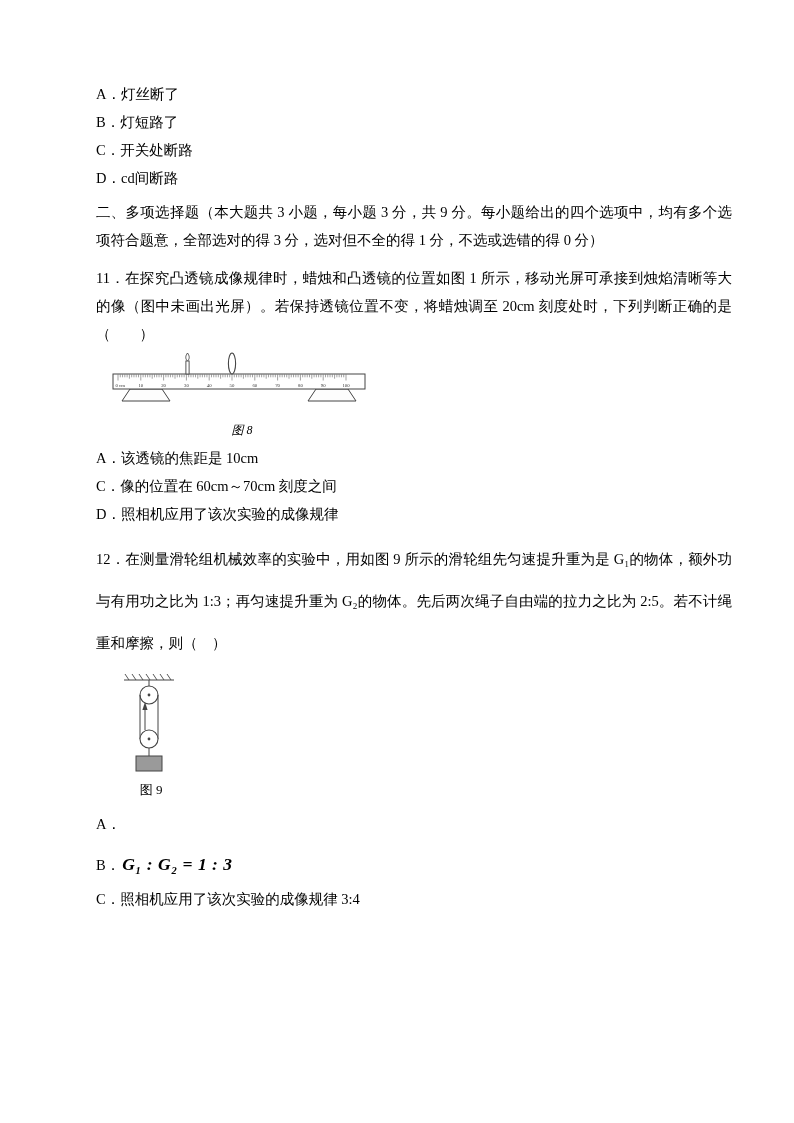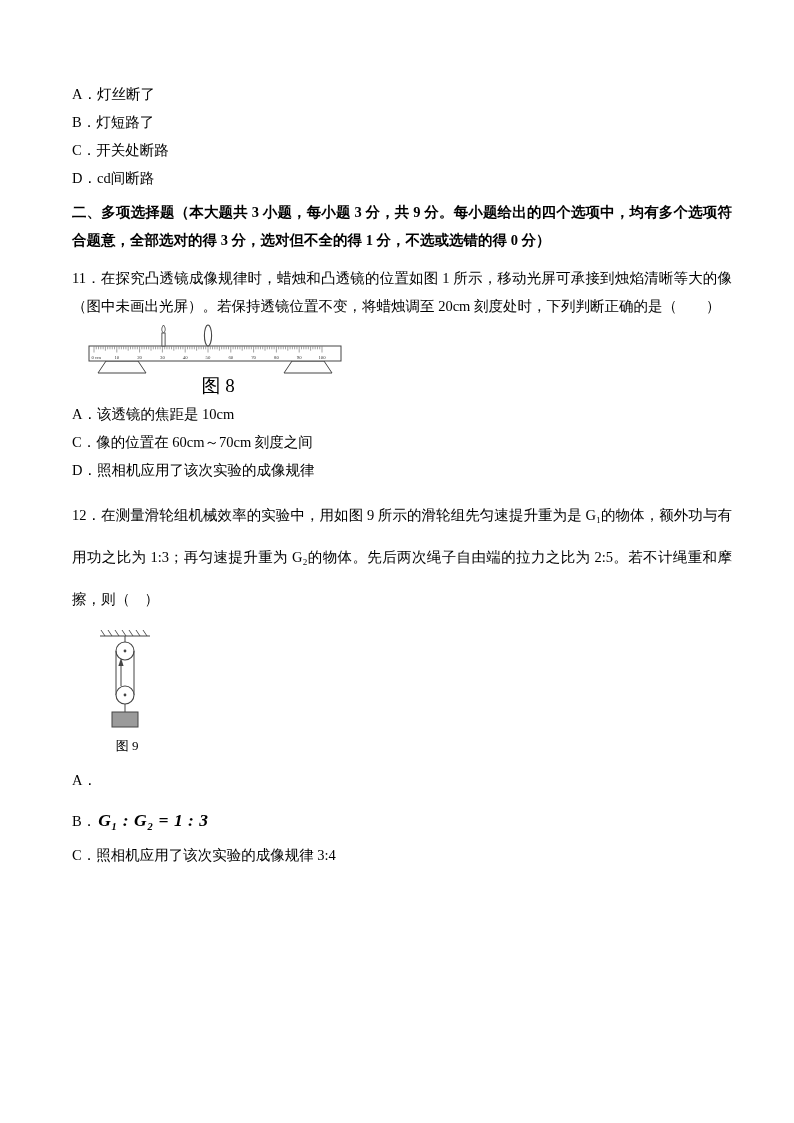--- a/index.html
+++ b/index.html
@@ -3,33 +3,33 @@
 <meta charset="utf-8">
 <style>
   * { margin:0; padding:0; box-sizing:border-box; }
   html,body { width:794px; height:1123px; }
   body {
     background:#ffffff;
     color:#000;
     font-family:"Liberation Serif","DejaVu Serif",serif;
     overflow:hidden;
   }
-  .page { padding:80px 62px 0 72px; font-size:14.5px; }
+  .page { padding:80px 62px 0 96px; font-size:14.5px; }
   .line { line-height:28px; text-align:left; }
   .para { line-height:28px; text-align:justify; }
   .para-wide { line-height:42px; text-align:justify; }
   .para-wide2 { line-height:37px; text-align:justify; }
-  .bold { font-weight:bold; }
+  .bold { font-weight:normal; }
   .sec-header { margin-top:6px; }
   .q-block { margin-top:10px; }
 
   figure { margin:4px 0 6px 4px; }
   .fig8 { width:284px; text-align:center; }
   .fig8 svg { display:block; }
-  .fig8 figcaption { font-size:19px; line-height:16px; margin-top:0; }
+  .fig8 figcaption { font-size:12px; line-height:16px; margin-top:16px;font-style:italic; }
   .fig9 { width:86px; text-align:center; margin-left:12px; margin-top:8px; }
   .fig9 svg { display:block; margin:0 auto; }
   .fig9 figcaption { font-size:13px; line-height:16px; }
 
   .opt-row { line-height:28px; }
   .formula-row { line-height:40px; display:flex; align-items:baseline; }
   .opt-letter { font-size:14.5px; }
   .formula {
     font-style:italic; font-weight:bold;
     font-size:17.5px; letter-spacing:.5px;

